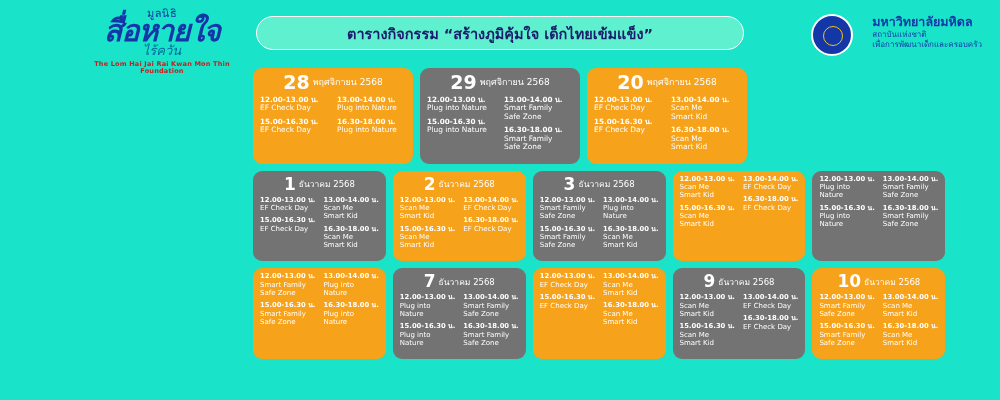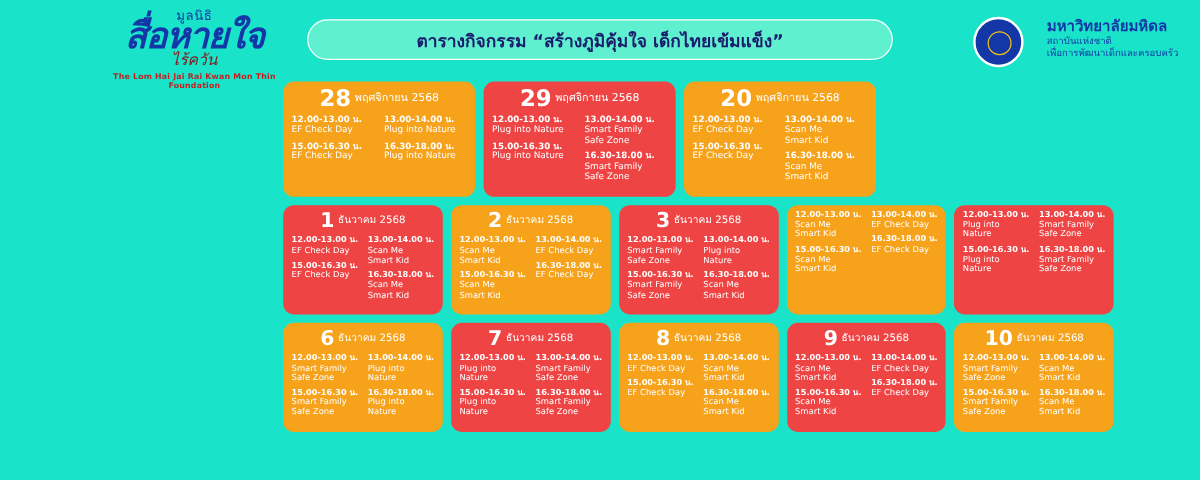--- a/index.html
+++ b/index.html
@@ -36,21 +36,21 @@
   .logo-left .l2 {
     font-size: 30px;
     color: #1437a8;
     font-weight: bold;
     font-style: italic;
     letter-spacing: -1px;
     margin-top: -3px;
   }
   .logo-left .l3 {
     font-size: 13px;
-    color: #7f1d1d;
+    color: #0369a1;
     font-style: italic;
     margin-top: -2px;
   }
   .logo-left .l4 {
     font-size: 6.5px;
     color: #c81e1e;
     font-weight: bold;
     margin-top: 4px;
     letter-spacing: 0.2px;
   }
@@ -112,41 +112,41 @@
   }
   .mahidol-text .m2,
   .mahidol-text .m3 {
     font-size: 8px;
     color: #1437a8;
   }
 
   
   .grid {
     position: absolute;
-    left: 236px;
+    left: 253px;
     top: 68px;
     width: 494px;
   }
   .row {
     display: flex;
     gap: 7px;
     margin-bottom: 7px;
   }
   .row.r1 .card { width: 160px; }
   .row .card { flex: 1; }
 
   .card {
     border-radius: 9px;
     box-sizing: border-box;
     padding: 5px 7px 7px 7px;
     color: #ffffff;
     min-height: 82px;
   }
   .card.orange { background: #f7a21b; }
-  .card.mint   { background: #ef4444; }
+  .card.mint   { background: #737373; }
 
   .card-date {
     text-align: center;
     line-height: 1;
     margin-bottom: 4px;
     white-space: nowrap;
   }
   .card-date .day {
     font-size: 17px;
     font-weight: bold;
@@ -425,21 +425,20 @@
               <span class="time">16.30-18.00 น.</span>
               <span class="act">Smart Family
 Safe Zone</span>
             </div>
           </div>
         </div>
       </div>
     </div>
     <div class="row r3">
       <div class="card orange">
-        <div class="card-date"><span class="day">6</span><span class="mon">ธันวาคม 2568</span></div>
         <div class="slots">
           <div class="slot-col">
             <div class="slot">
               <span class="time">12.00-13.00 น.</span>
               <span class="act">Smart Family
 Safe Zone</span>
             </div>
             <div class="slot">
               <span class="time">15.00-16.30 น.</span>
               <span class="act">Smart Family
@@ -479,21 +478,20 @@
             </div>
             <div class="slot">
               <span class="time">16.30-18.00 น.</span>
               <span class="act">Smart Family
 Safe Zone</span>
             </div>
           </div>
         </div>
       </div>
       <div class="card orange">
-        <div class="card-date"><span class="day">8</span><span class="mon">ธันวาคม 2568</span></div>
         <div class="slots">
           <div class="slot-col">
             <div class="slot">
               <span class="time">12.00-13.00 น.</span>
               <span class="act">EF Check Day</span>
             </div>
             <div class="slot">
               <span class="time">15.00-16.30 น.</span>
               <span class="act">EF Check Day</span>
             </div>

